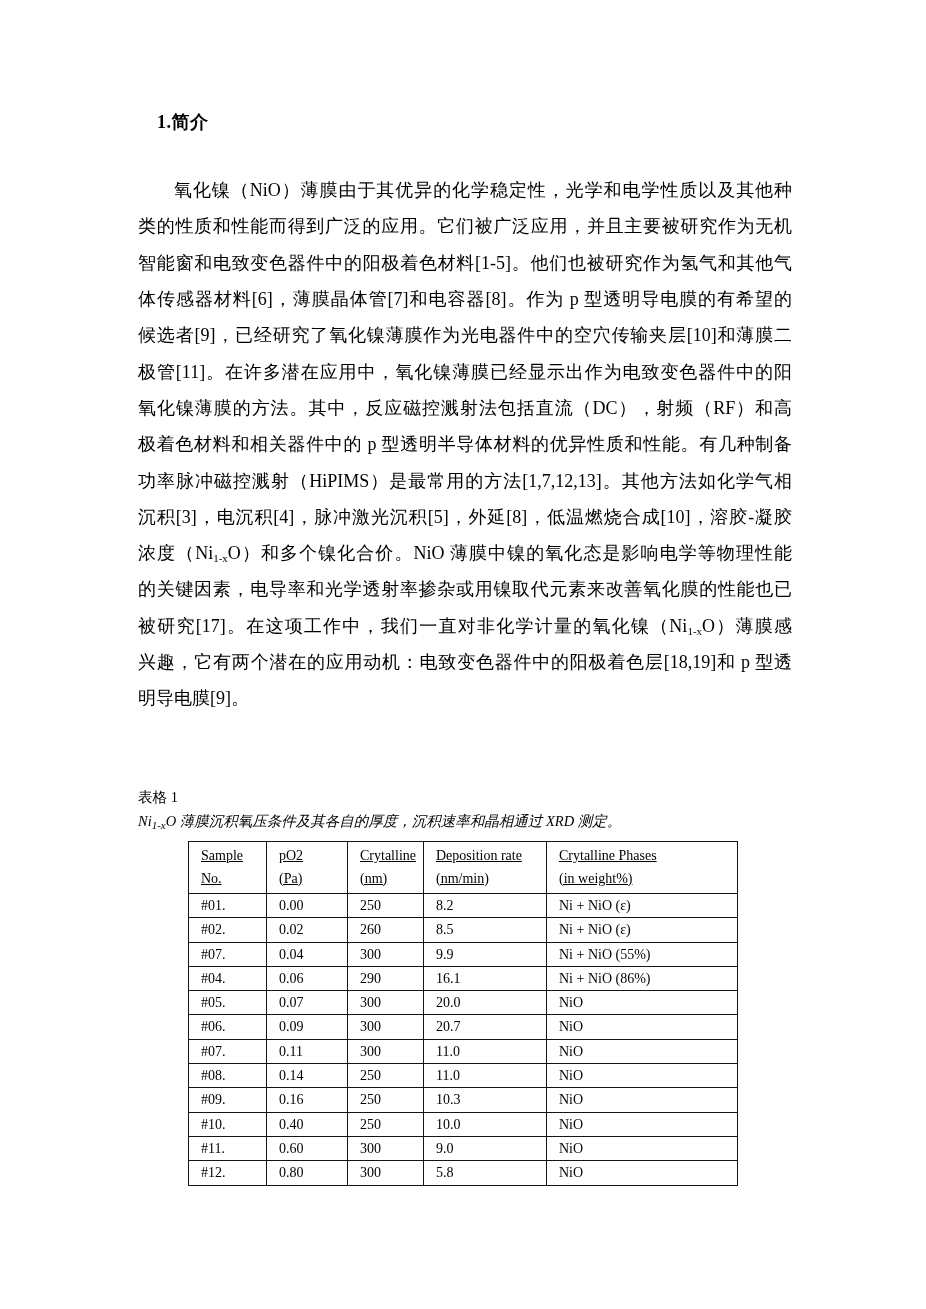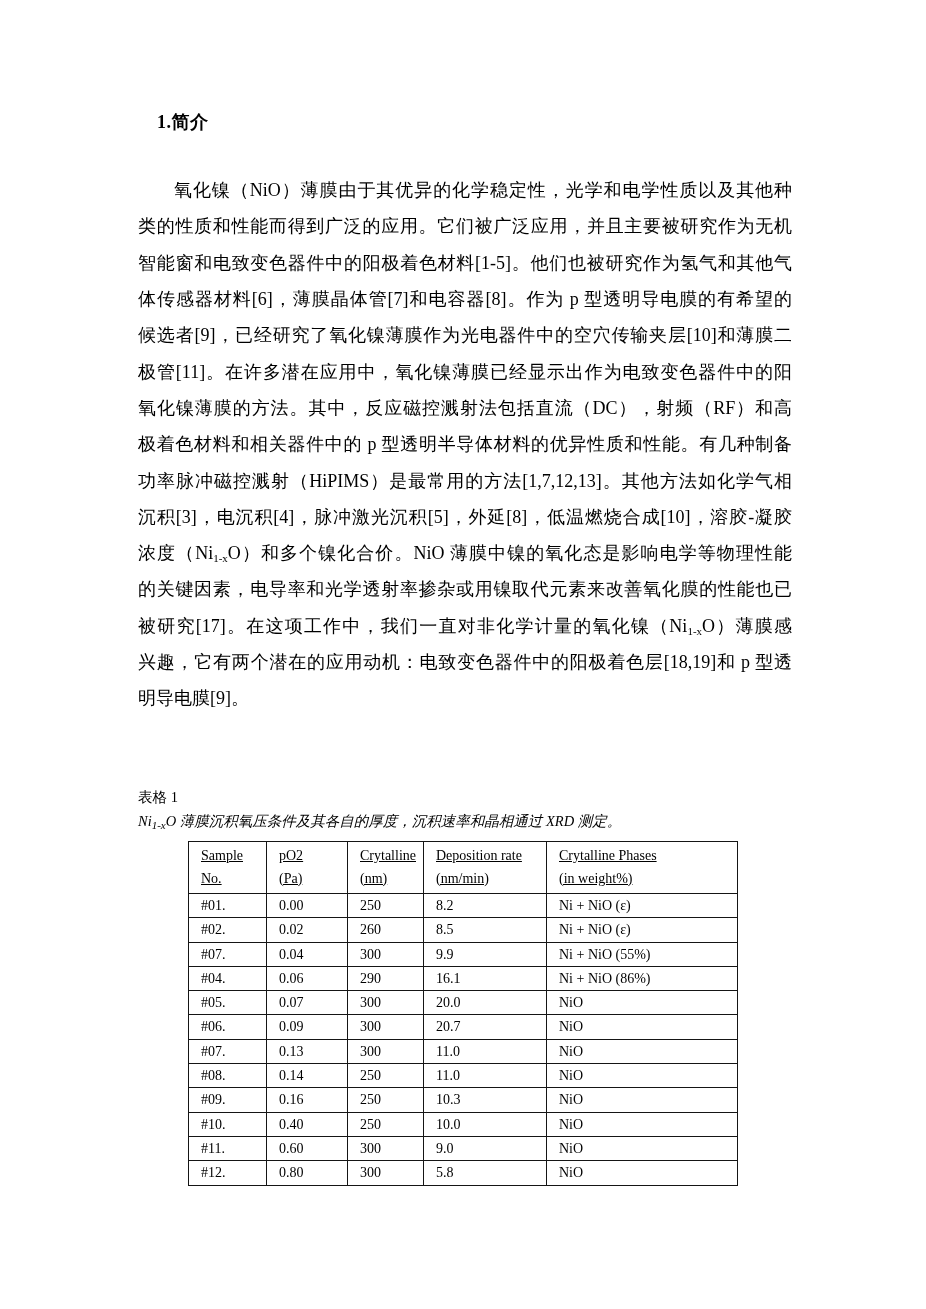--- a/index.html
+++ b/index.html
@@ -155,21 +155,21 @@
       </tr>
       <tr>
         <td>#06.</td>
           <td>0.09</td>
           <td>300</td>
           <td>20.7</td>
           <td>NiO</td>
       </tr>
       <tr>
         <td>#07.</td>
-          <td>0.13</td>
+          <td>0.11</td>
           <td>300</td>
           <td>11.0</td>
           <td>NiO</td>
       </tr>
       <tr>
         <td>#08.</td>
           <td>0.14</td>
           <td>250</td>
           <td>11.0</td>
           <td>NiO</td>

